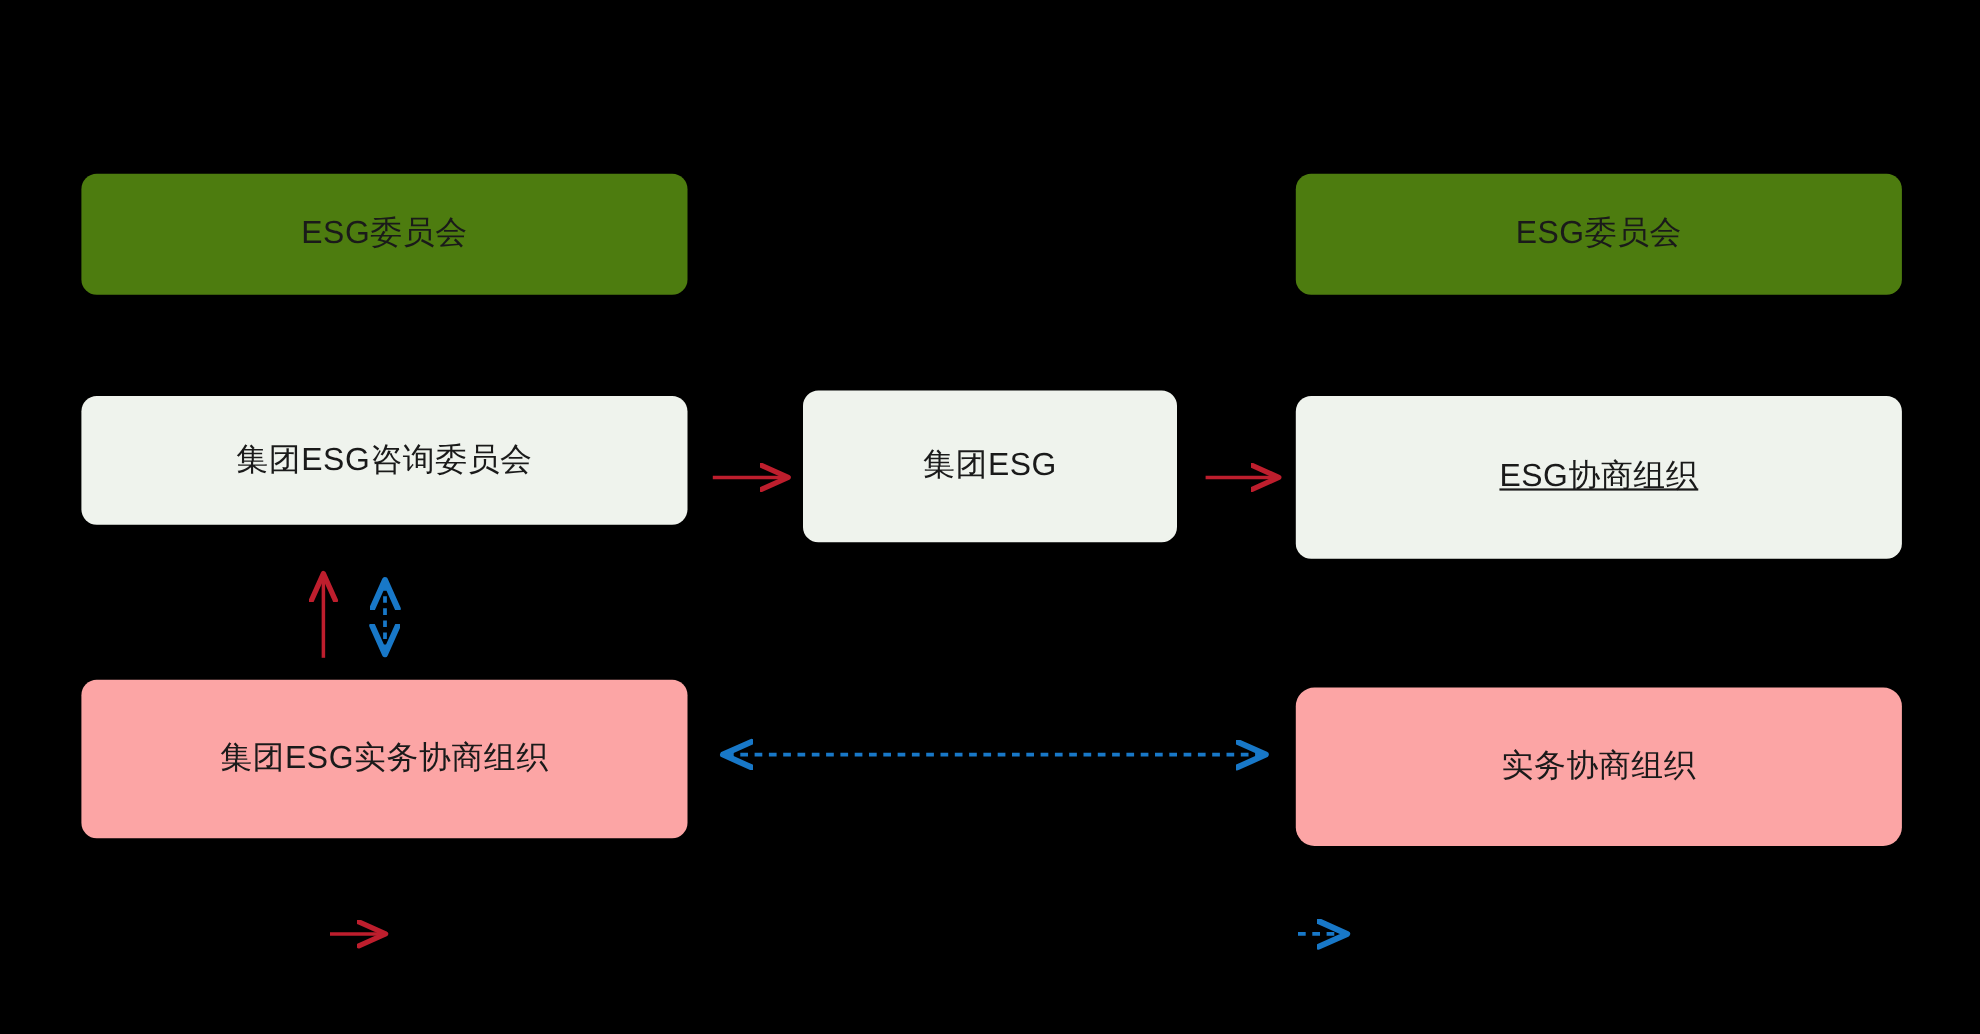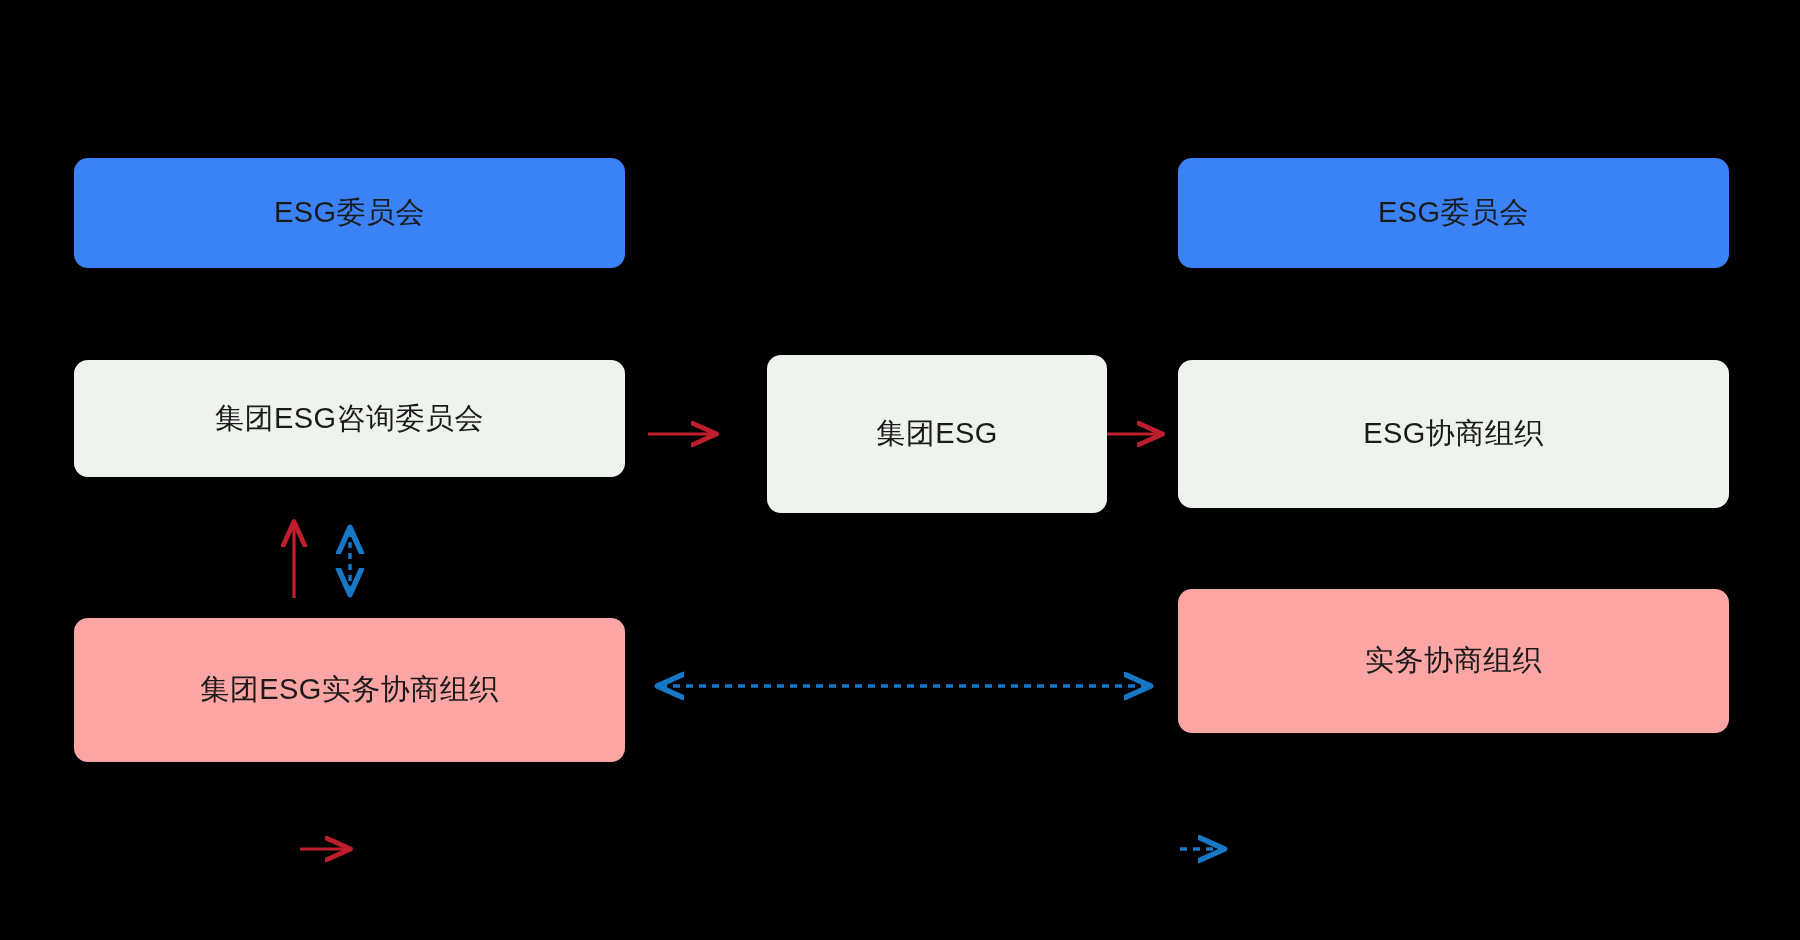--- a/index.html
+++ b/index.html
@@ -35,34 +35,34 @@
   }
   .node .label-lines {
     display: block;
   }
   .node .label-lines .ln {
     display: block;
     white-space: nowrap;
   }
 
   
-  .tone-cream { background: #3b82f6; }
+  .tone-cream { background: #4d7c0f; }
   .tone-mint  { background: #EFF3ED; }
   .tone-teal  { background: #fca5a5; }
 
   
   #node-left-committee   { left: 74px;   top: 158px; width: 551px; height: 110px; }
   #node-right-committee  { left: 1178px; top: 158px; width: 551px; height: 110px; }
 
   #node-left-advisory    { left: 74px;   top: 360px; width: 551px; height: 117px; }
-  #node-center-board     { left: 767px;  top: 355px; width: 340px; height: 158px; }
-  #node-right-council    { left: 1178px; top: 360px; width: 551px; height: 148px; }
+  #node-center-board     { left: 730px;  top: 355px; width: 340px; height: 138px; }
+  #node-right-council    { left: 1178px; top: 360px; width: 551px; height: 148px; text-decoration: underline; }
 
   #node-left-practice    { left: 74px;   top: 618px; width: 551px; height: 144px; }
-  #node-right-practice   { left: 1178px; top: 589px; width: 551px; height: 144px; }
+  #node-right-practice   { left: 1178px; top: 625px; width: 551px; height: 144px; border-radius: 17px; }
 
   
   #connectors {
     position: absolute;
     left: 0;
     top: 0;
     width: 1800px;
     height: 940px;
     pointer-events: none;
   }

